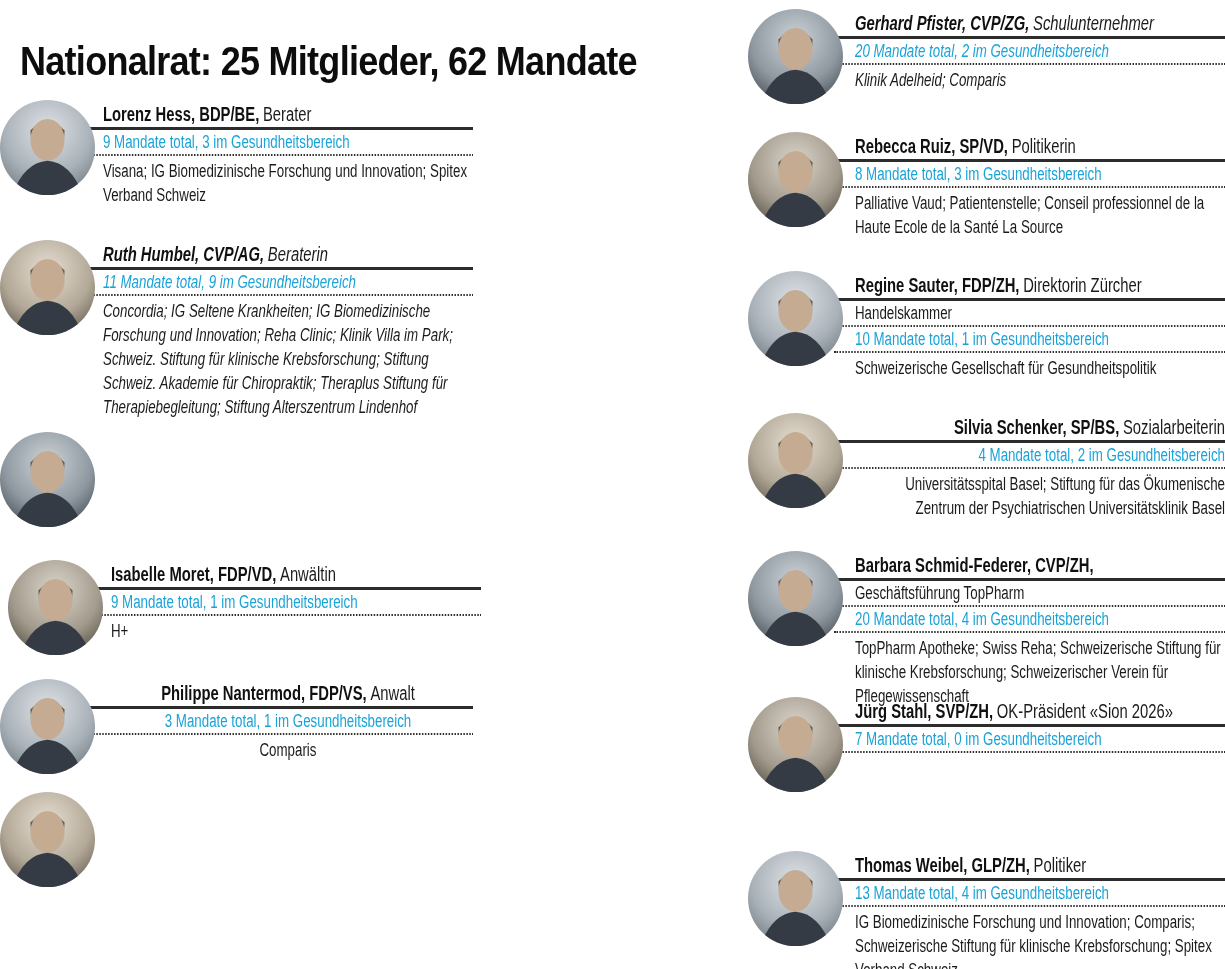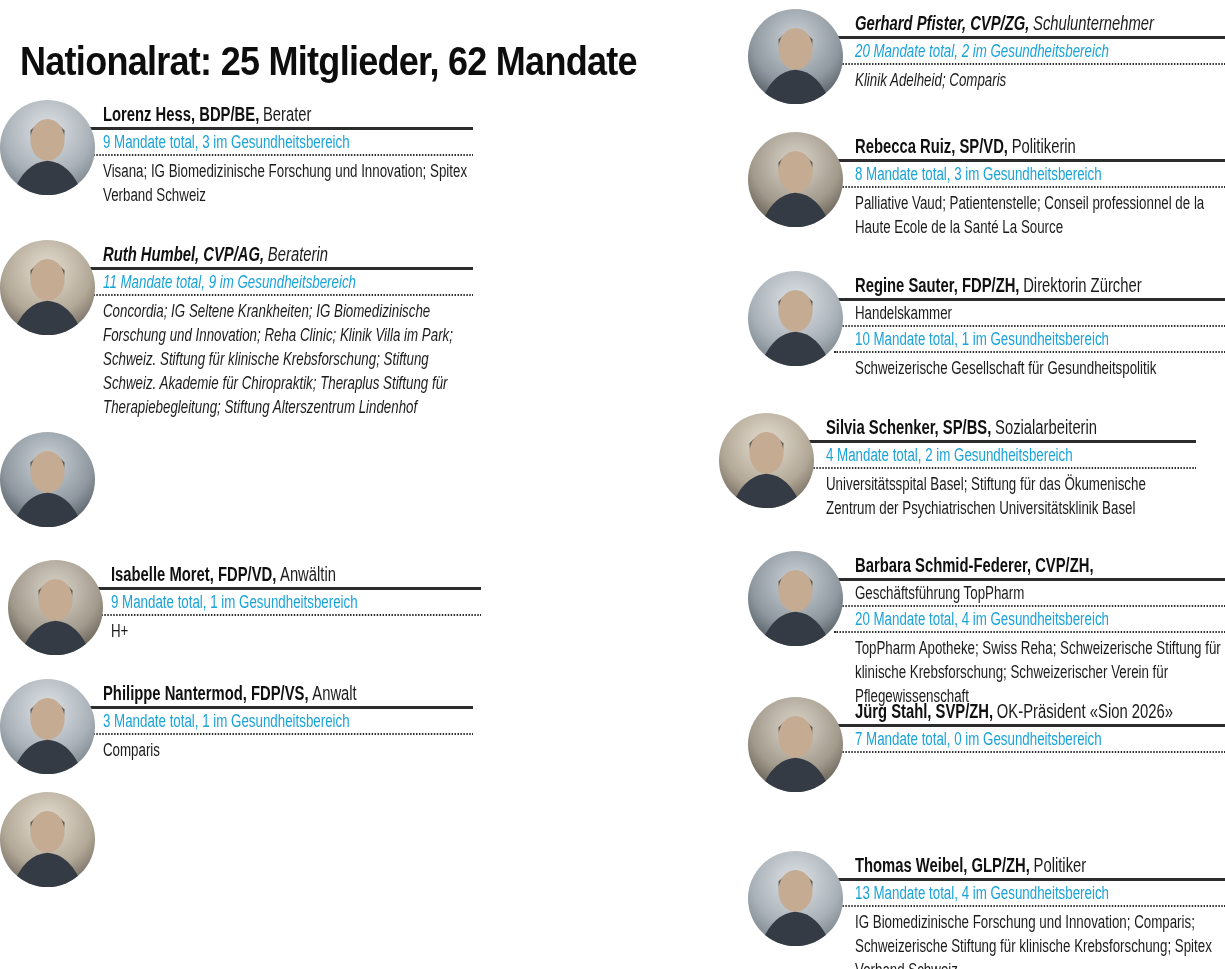--- a/index.html
+++ b/index.html
@@ -95,21 +95,21 @@
         </svg>
       </div>
       <div class="text" style="left:103px">
         <div class="inner">
           <div class="row-name"><span class="name">Isabelle Moret, FDP/VD,</span><span class="prof auto-hide">Anwältin</span></div>
           <div class="row-mandate">9 Mandate total, 1 im Gesundheitsbereich</div>
           <div class="orgs auto-hide">H+</div>
         </div>
       </div>
     </div>
-    <div class="entry" style="left: 0px; top: 679px;">
+    <div class="entry" style="left: 0px; top: 679px; text-align: center;">
       <div class="photo t0">
         <svg viewBox="0 0 100 100">
           <path d="M32 32 Q50 12 68 32 L67 46 Q50 38 33 46 Z" fill="#5f574b"></path>
           <ellipse cx="50" cy="42" rx="18" ry="22" fill="#c5ab92"></ellipse>
           <path d="M13 100 Q25 66 50 64 Q75 66 87 100 Z" fill="#353b44"></path>
         </svg>
       </div>
       <div class="text" style="left:103px">
         <div class="inner">
           <div class="row-name"><span class="name">Philippe Nantermod, FDP/VS,</span><span class="prof auto-hide">Anwalt</span></div>
@@ -169,21 +169,21 @@
       </div>
       <div class="text" style="left:107px">
         <div class="inner">
           <div class="row-name"><span class="name">Regine Sauter, FDP/ZH,</span><span class="prof auto-hide">Direktorin Zürcher</span></div>
           <div class="row-sub auto-hide">Handelskammer</div>
           <div class="row-mandate">10 Mandate total, 1 im Gesundheitsbereich</div>
           <div class="orgs auto-hide">Schweizerische Gesellschaft für Gesundheitspolitik</div>
         </div>
       </div>
     </div>
-    <div class="entry" style="left: 719px; top: 413px;">
+    <div class="entry" style="left: 748px; top: 413px; text-align: right;">
       <div class="photo t1">
         <svg viewBox="0 0 100 100">
           <path d="M32 32 Q50 12 68 32 L67 46 Q50 38 33 46 Z" fill="#5f574b"></path>
           <ellipse cx="50" cy="42" rx="18" ry="22" fill="#c5ab92"></ellipse>
           <path d="M13 100 Q25 66 50 64 Q75 66 87 100 Z" fill="#353b44"></path>
         </svg>
       </div>
       <div class="text" style="left:107px">
         <div class="inner">
           <div class="row-name"><span class="name">Silvia Schenker, SP/BS,</span><span class="prof auto-hide">Sozialarbeiterin</span></div>

